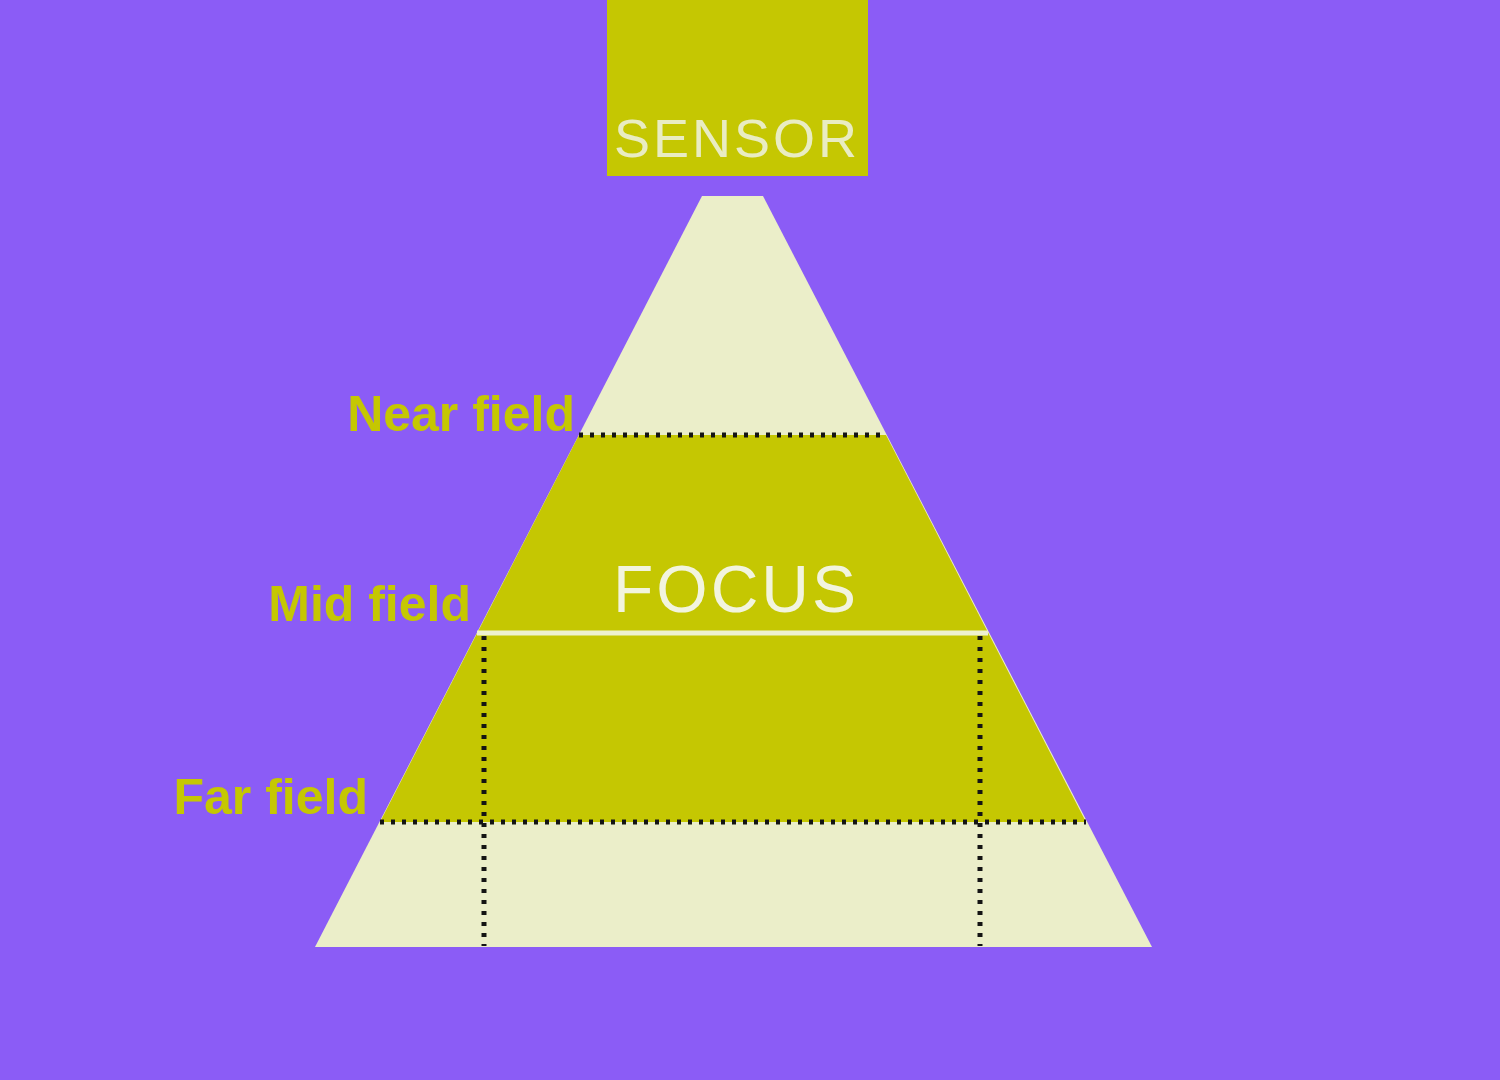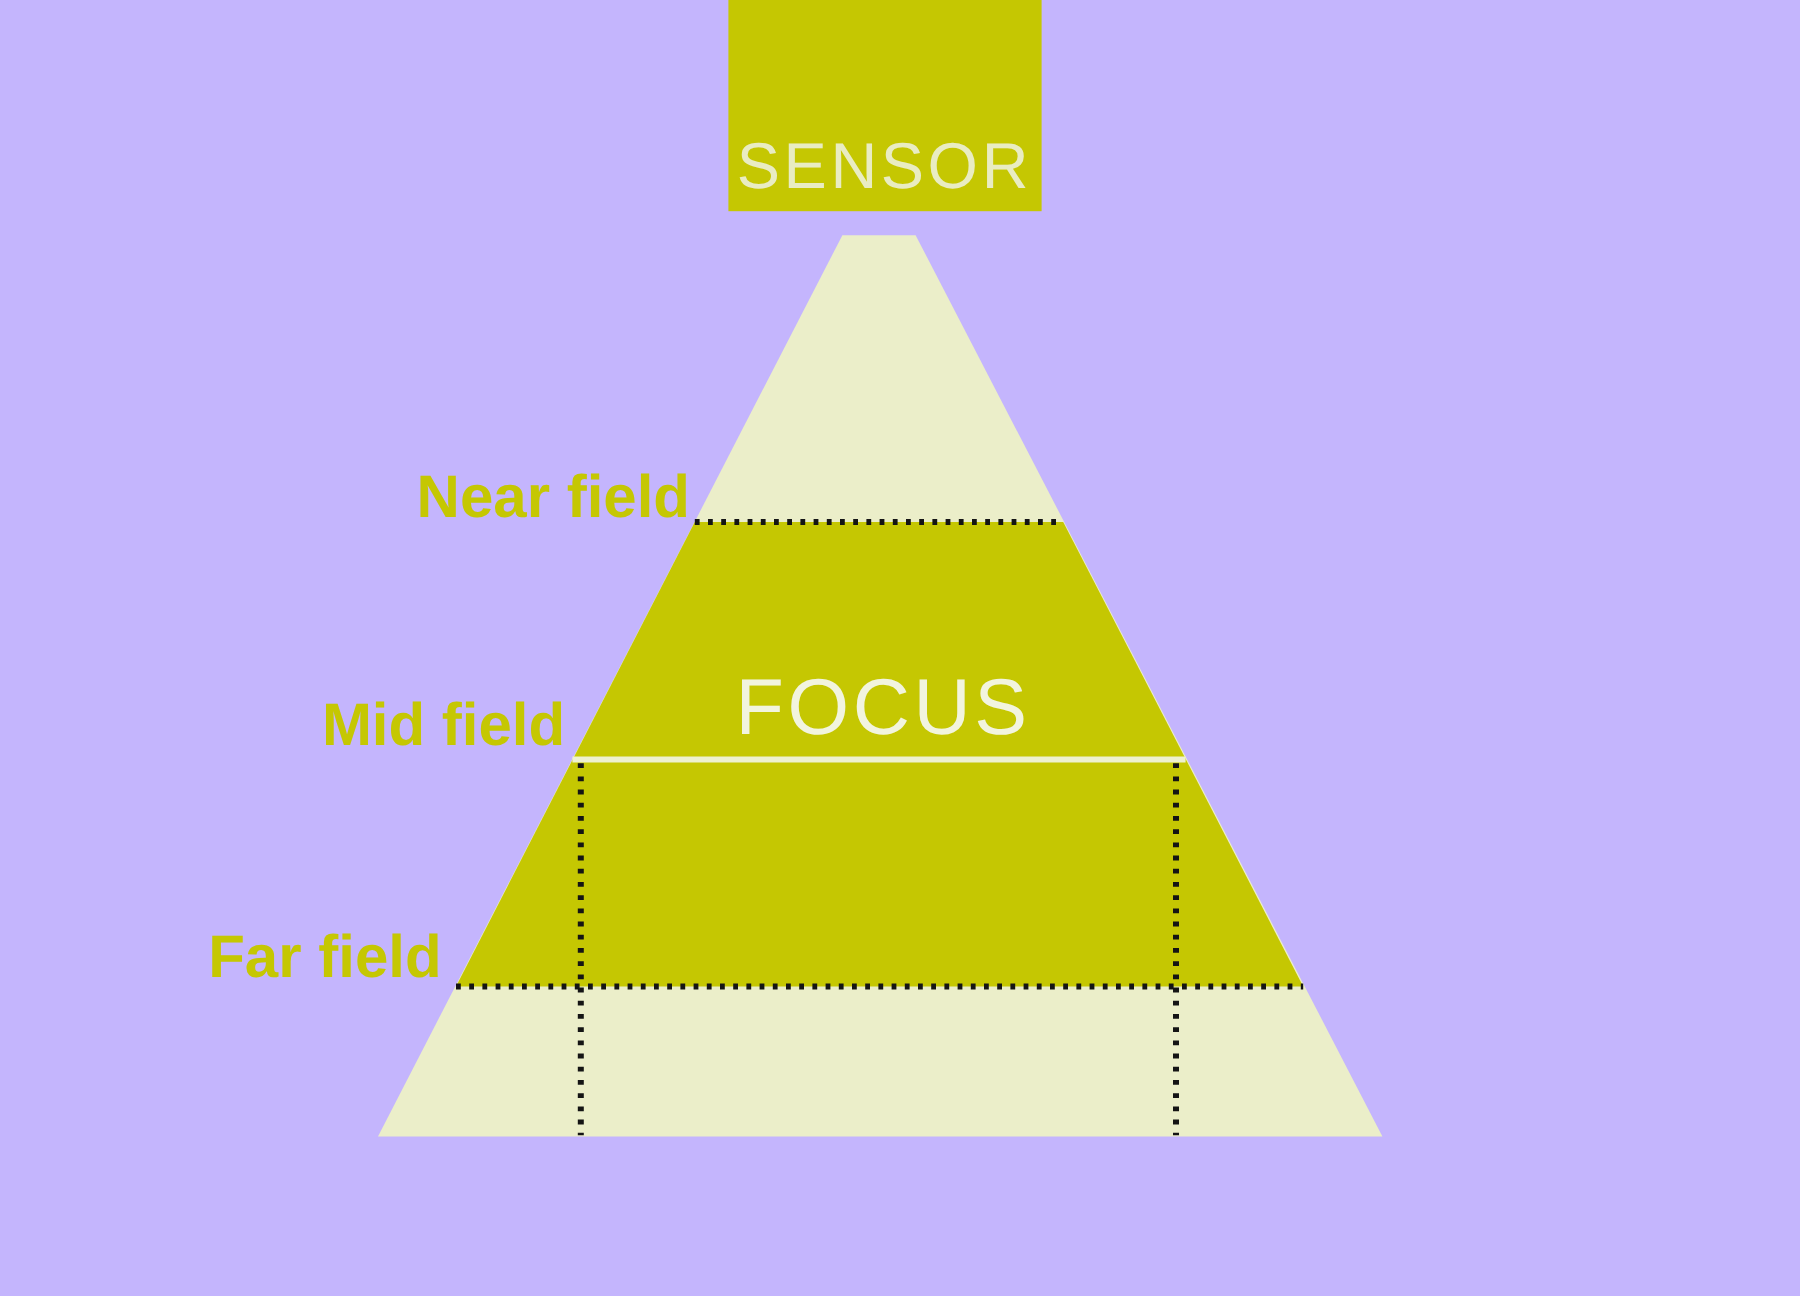--- a/index.html
+++ b/index.html
@@ -4,21 +4,21 @@
 <style>
   html, body {
     margin: 0;
     padding: 0;
     background: #000000;
   }
   .canvas {
     position: relative;
     width: 1500px;
     height: 1080px;
-    background: #c4b5fd;
+    background: #8b5cf6;
     overflow: hidden;
     font-family: "Liberation Sans", sans-serif;
   }
   svg { display: block; }
   .sensor-text {
     font-family: "Liberation Sans", sans-serif;
     font-size: 54px;
     font-weight: 400;
     letter-spacing: 3px;
   }

